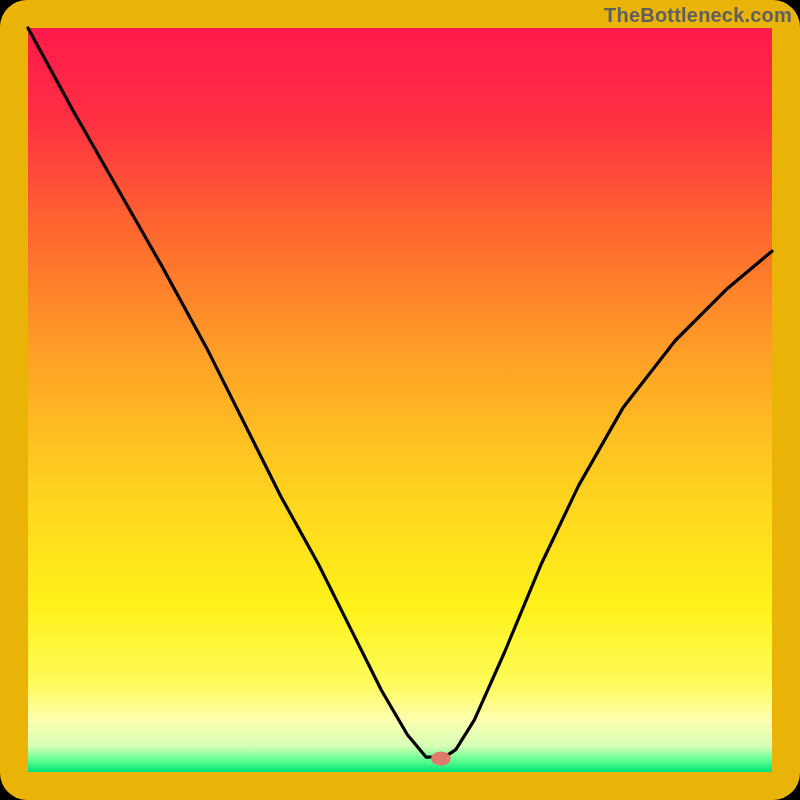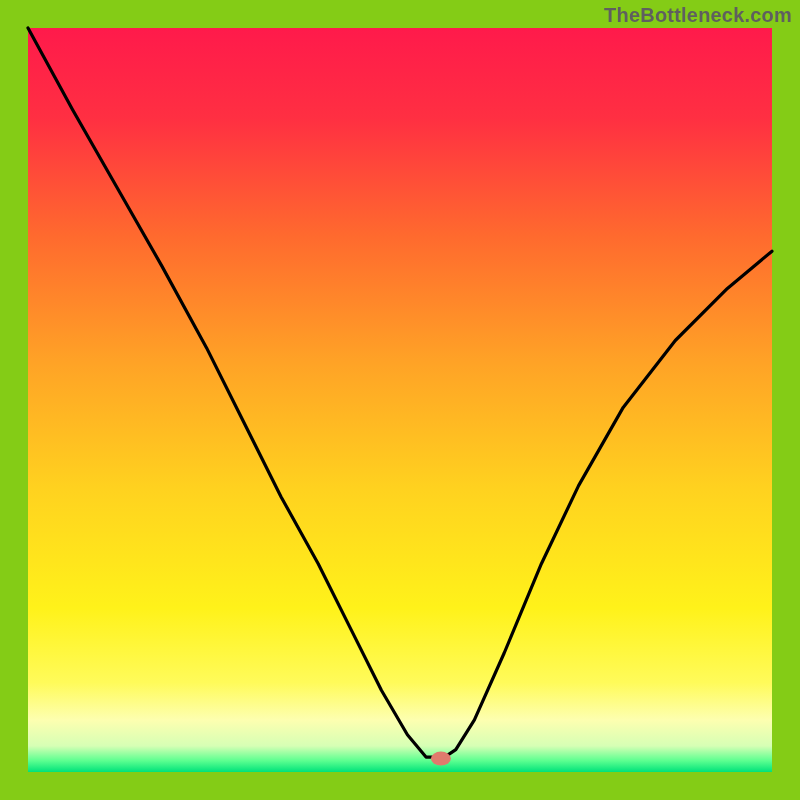--- a/index.html
+++ b/index.html
@@ -7,21 +7,22 @@
     padding: 0;
     width: 800px;
     height: 800px;
     background: #000;
     overflow: hidden;
   }
   .stage {
     position: relative;
     width: 800px;
     height: 800px;
-    background: #84cc16;
+    background: #eab308;
+    border-radius: 27px;
   }
   svg {
     position: absolute;
     top: 0;
     left: 0;
   }
   .watermark {
     position: absolute;
     top: 4px;
     right: 8px;

